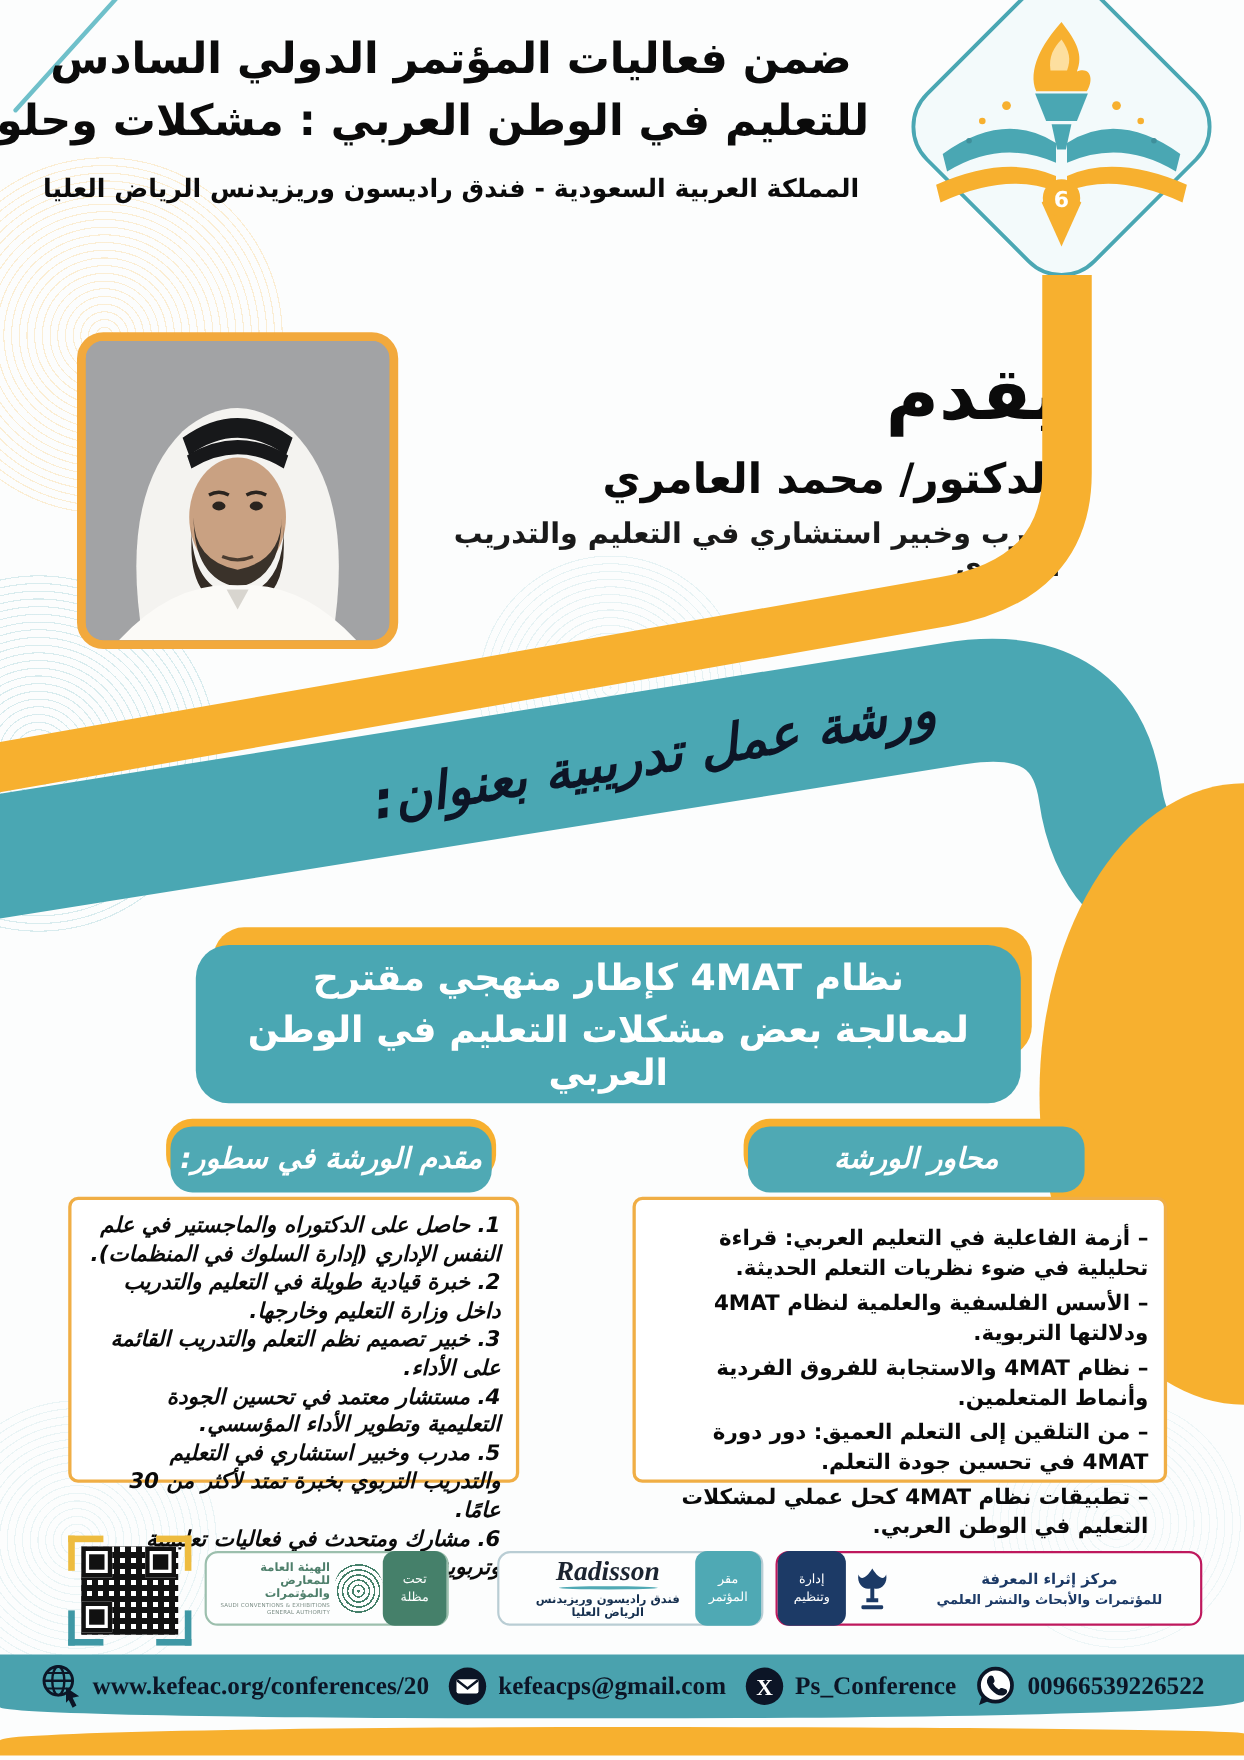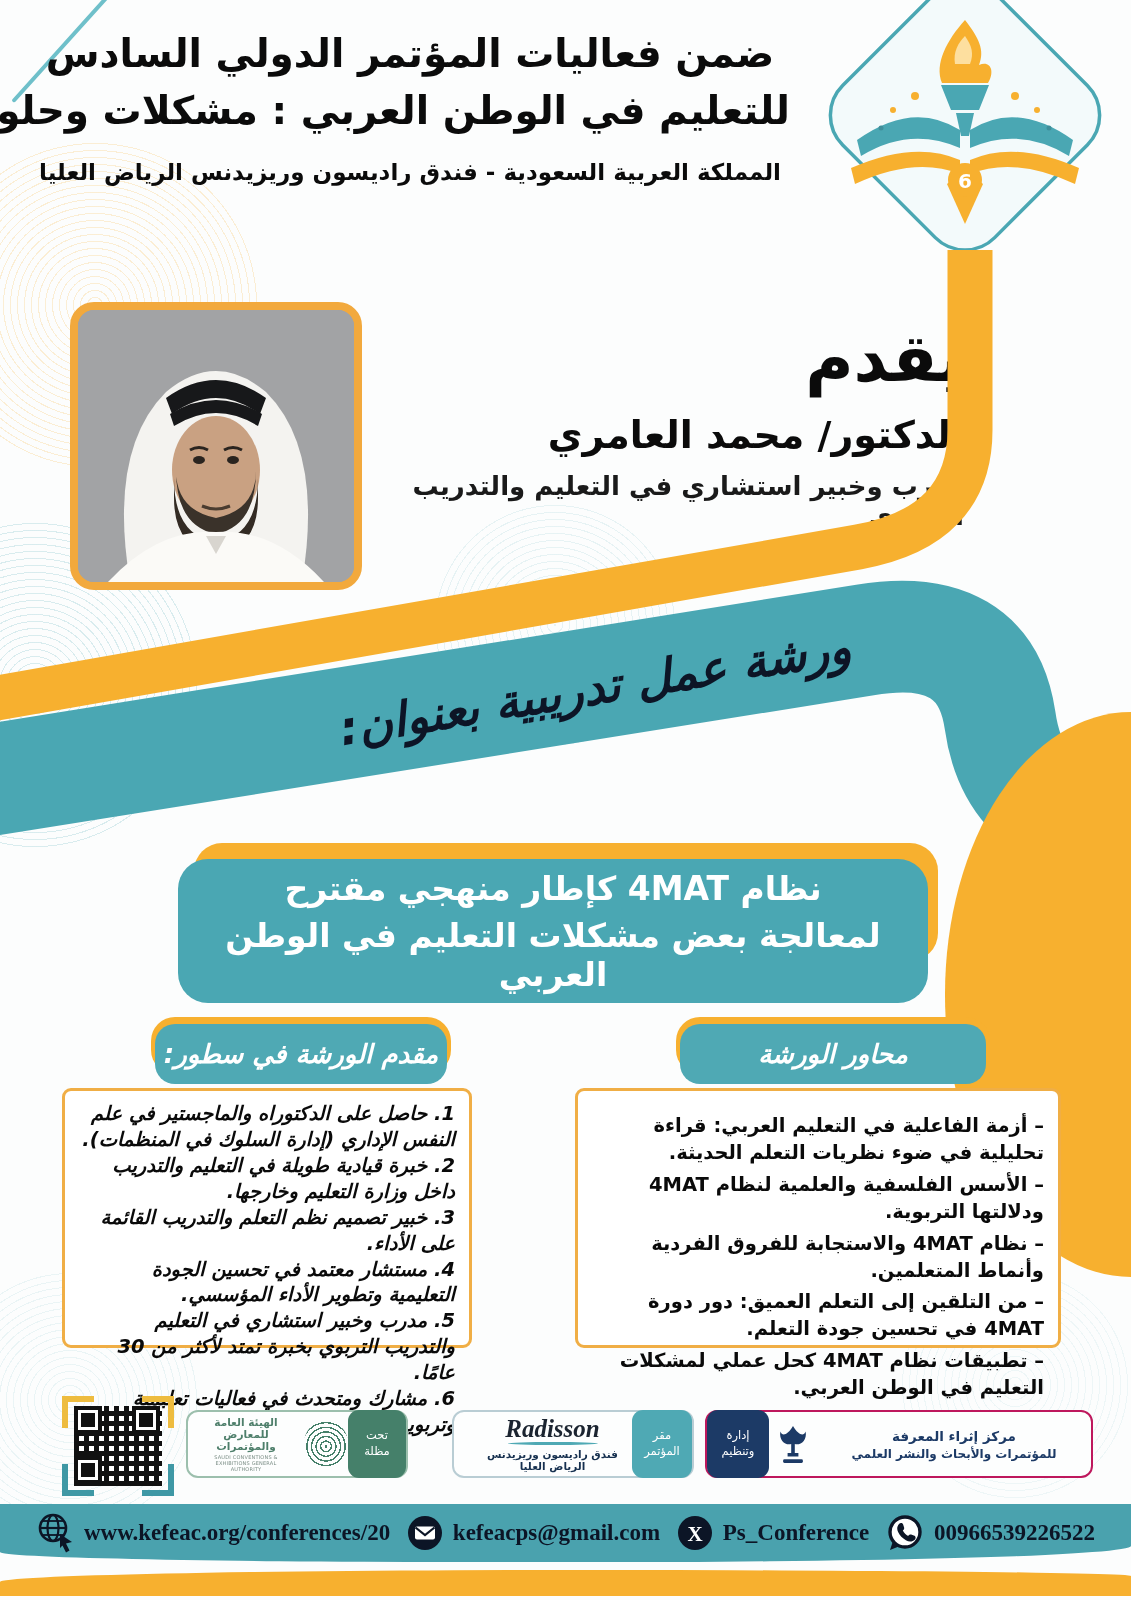--- a/index.html
+++ b/index.html
@@ -65,21 +65,21 @@
   .cbox.topbox div{margin-bottom:5px;}
 
   
   .fbox{position:absolute;top:1410px;height:68px;background:#fdfefe;border-radius:12px;
         display:flex;align-items:center;box-sizing:border-box;}
   .fbox .tab{height:68px;border-radius:11px;color:#fff;display:flex;flex-direction:column;
              align-items:center;justify-content:center;font-size:11.5px;font-weight:normal;line-height:1.35;
              flex:0 0 auto;}
   .greenbox{left:186px;width:222px;border:2px solid #9cbfad;}
   .greenbox .tab{width:58px;background:#45806a;}
-  .gtext{flex:1;text-align:center;direction:rtl;padding:0 16px;}
+  .gtext{flex:1;direction:rtl;padding:0 4px;}
   .gtext .ar{font-size:10.5px;font-weight:bold;color:#4e7f6b;}
   .gtext .en{font-size:5px;color:#7b8d85;letter-spacing:.2px;margin-top:2px;}
   .palm{width:44px;height:48px;flex:0 0 auto;border-radius:50%;
         background:repeating-radial-gradient(circle at 50% 55%, #45806a 0 1.4px, transparent 1.4px 4.6px);}
   .radbox{left:452px;width:242px;border:2px solid #b9cdd4;}
   .radbox .tab{width:60px;background:#4fa9b4;}
   .rtext{flex:1;text-align:center;padding-left:19px;}
   .rtext .brand{font-family:"Liberation Serif",serif;font-style:italic;font-weight:bold;
                 font-size:25px;color:#1b2430;line-height:1;}
   .rtext .swash{width:90px;height:3px;background:#4fa9b4;border-radius:50%;margin:1px auto 3px;}

